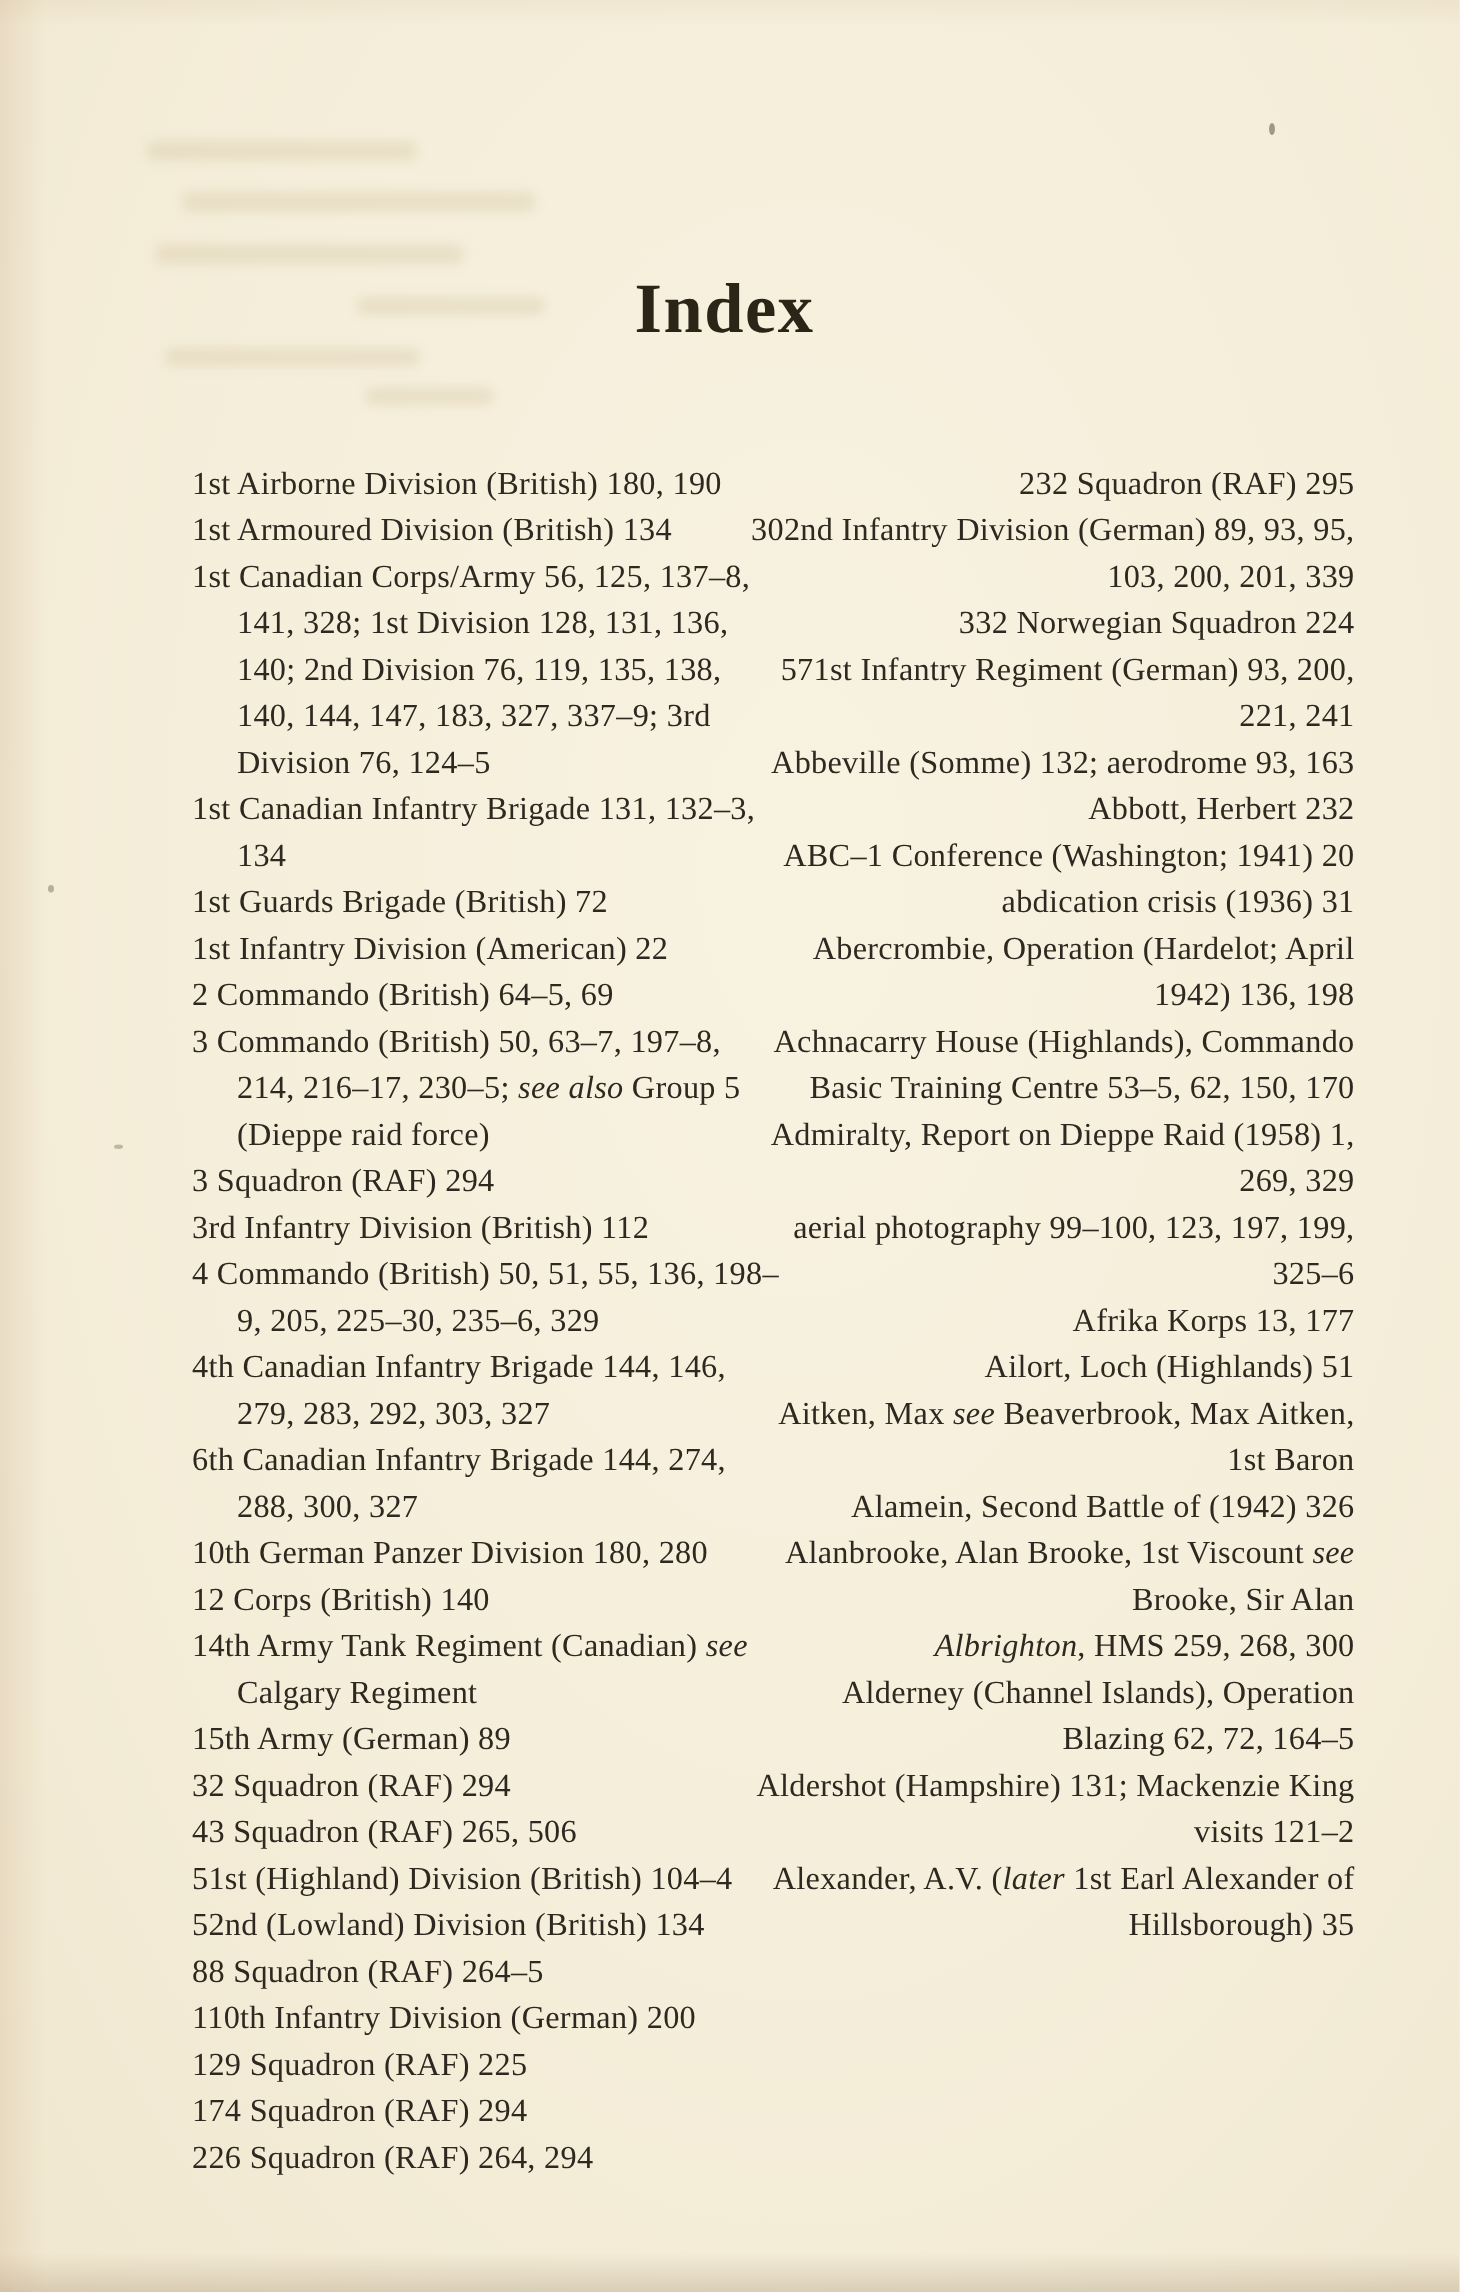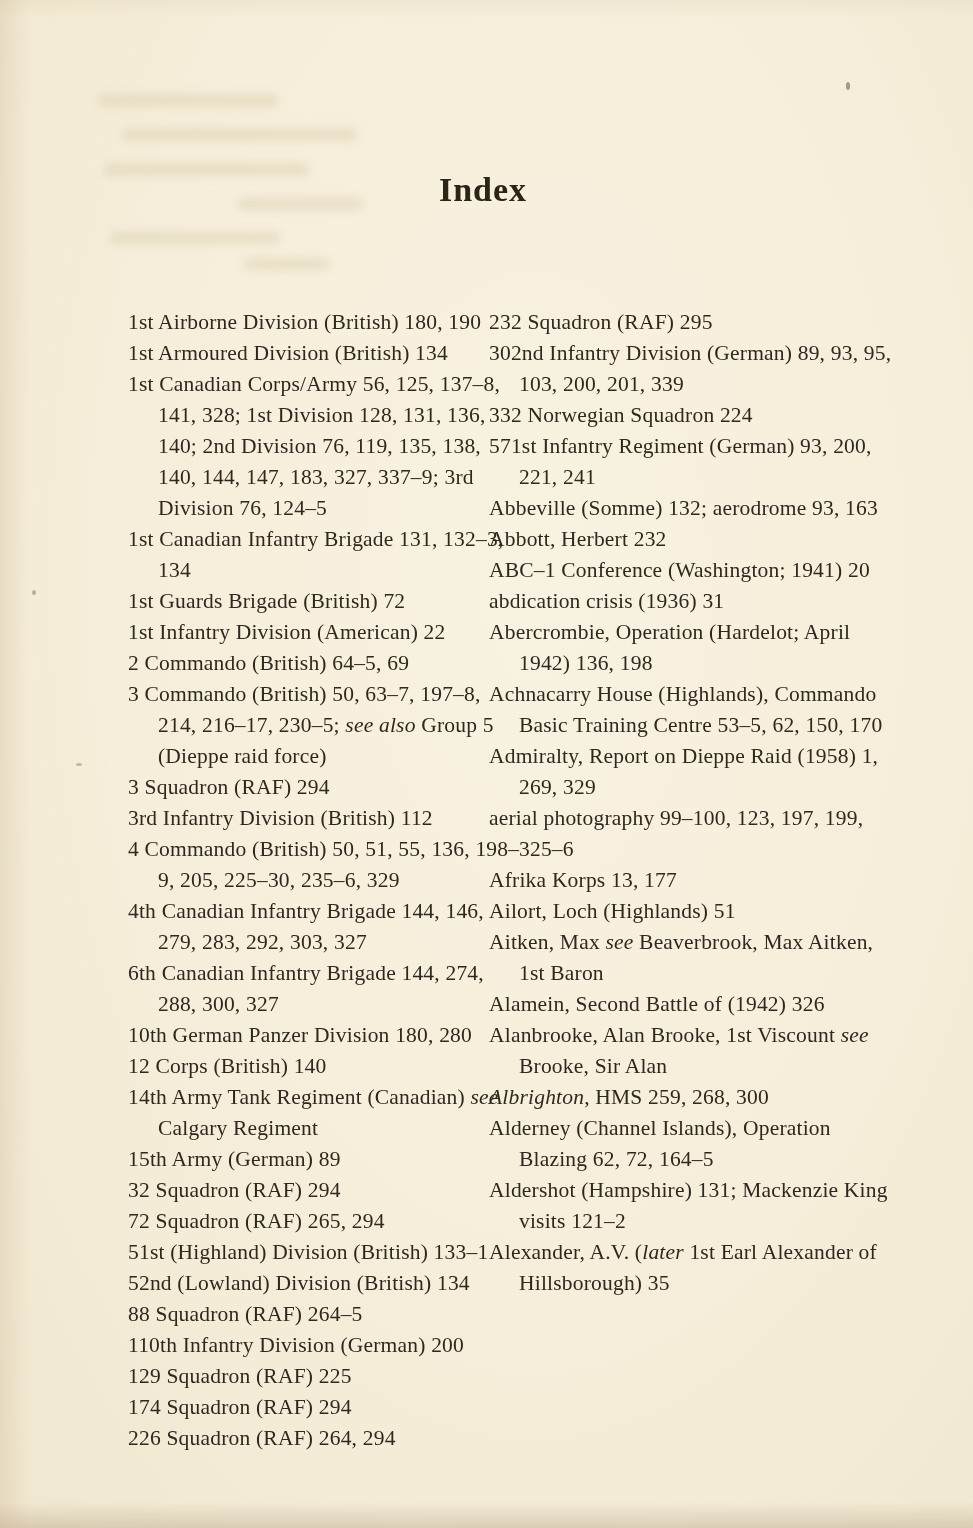--- a/index.html
+++ b/index.html
@@ -16,33 +16,33 @@
     background:
       linear-gradient(90deg, rgba(196,160,128,0.20) 0%, rgba(196,160,128,0.0) 30px),
       linear-gradient(0deg, rgba(130,100,70,0.22) 0%, rgba(130,100,70,0.0) 26px),
       linear-gradient(180deg, rgba(190,160,120,0.10) 0%, rgba(190,160,120,0.0) 18px),
       radial-gradient(ellipse at 55% 38%, #f8f2e1 0%, #f5eeda 55%, #f0e7cf 100%);
   }
   .page-title {
     position: absolute;
     top: 148px; left: 0; width: 966px;
     text-align: center;
-    font-size: 34px;
+    font-size: 47px;
     letter-spacing: 1px;
     color: #2b2518;
   }
   .col {
     position: absolute;
     top: 307px;
     font-size: 21.5px;
     line-height: 31px;
     letter-spacing: 0.2px;
   }
   .col-left  { left: 80px;  width: 396px; margin-left: 48px; }
-  .col-right { left: 489px; width: 414px; }
+  .col-right { left: 489px; width: 414px; text-align: right; }
   .entry { text-indent: -30px; padding-left: 30px; }
   .entry.gap { }
   .italic { font-style: italic; }
   
   .ghost {
     position: absolute;
     background: #cdbb96;
     opacity: 0.30;
     filter: blur(4px);
     border-radius: 4px;
@@ -83,22 +83,22 @@
     <div class="entry"><span class="">3 Squadron (RAF) 294</span></div>
     <div class="entry"><span class="">3rd Infantry Division (British) 112</span></div>
     <div class="entry"><span class="">4 Commando (British) 50, 51, 55, 136, 198–9, 205, 225–30, 235–6, 329</span></div>
     <div class="entry"><span class="">4th Canadian Infantry Brigade 144, 146, 279, 283, 292, 303, 327</span></div>
     <div class="entry"><span class="">6th Canadian Infantry Brigade 144, 274, 288, 300, 327</span></div>
     <div class="entry"><span class="">10th German Panzer Division 180, 280</span></div>
     <div class="entry"><span class="">12 Corps (British) 140</span></div>
     <div class="entry"><span class="">14th Army Tank Regiment (Canadian) </span><span class="italic">see</span><span class=""> Calgary Regiment</span></div>
     <div class="entry"><span class="">15th Army (German) 89</span></div>
     <div class="entry"><span class="">32 Squadron (RAF) 294</span></div>
-    <div class="entry"><span class="">72 Squadron (RAF) 265, 294</span></div>
-    <div class="entry"><span class="">51st (Highland) Division (British) 133–1</span></div>
+    <div class="entry"><span class="">43 Squadron (RAF) 265, 506</span></div>
+    <div class="entry"><span class="">51st (Highland) Division (British) 104–4</span></div>
     <div class="entry"><span class="">52nd (Lowland) Division (British) 134</span></div>
     <div class="entry"><span class="">88 Squadron (RAF) 264–5</span></div>
     <div class="entry"><span class="">110th Infantry Division (German) 200</span></div>
     <div class="entry"><span class="">129 Squadron (RAF) 225</span></div>
     <div class="entry"><span class="">174 Squadron (RAF) 294</span></div>
     <div class="entry"><span class="">226 Squadron (RAF) 264, 294</span></div>
   </div>
 <div class="col col-right">
     <div class="entry"><span class="">232 Squadron (RAF) 295</span></div>
     <div class="entry"><span class="">302nd Infantry Division (German) 89, 93, 95, 103, 200, 201, 339</span></div>

